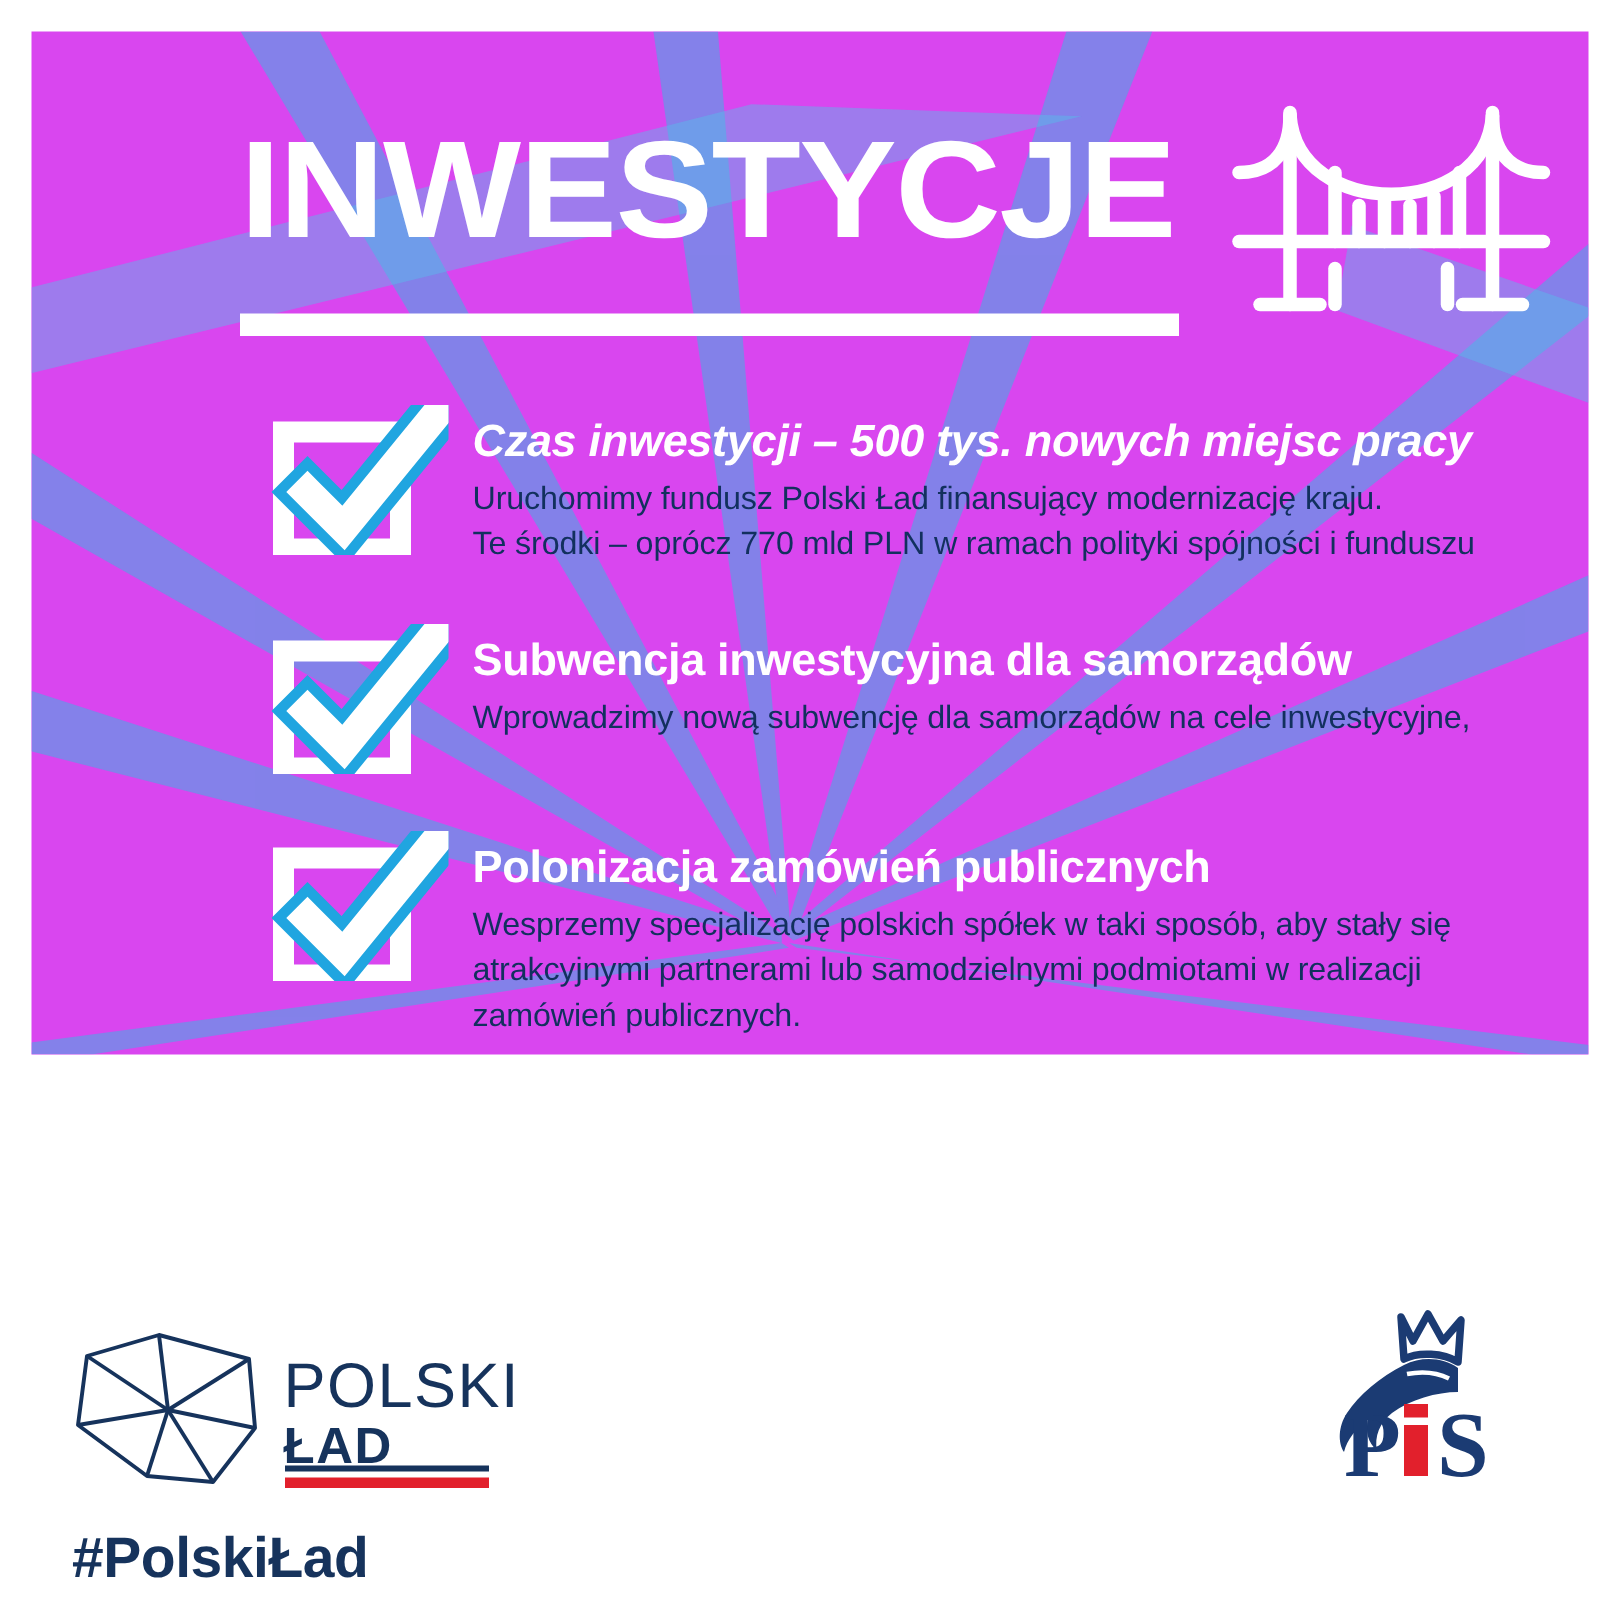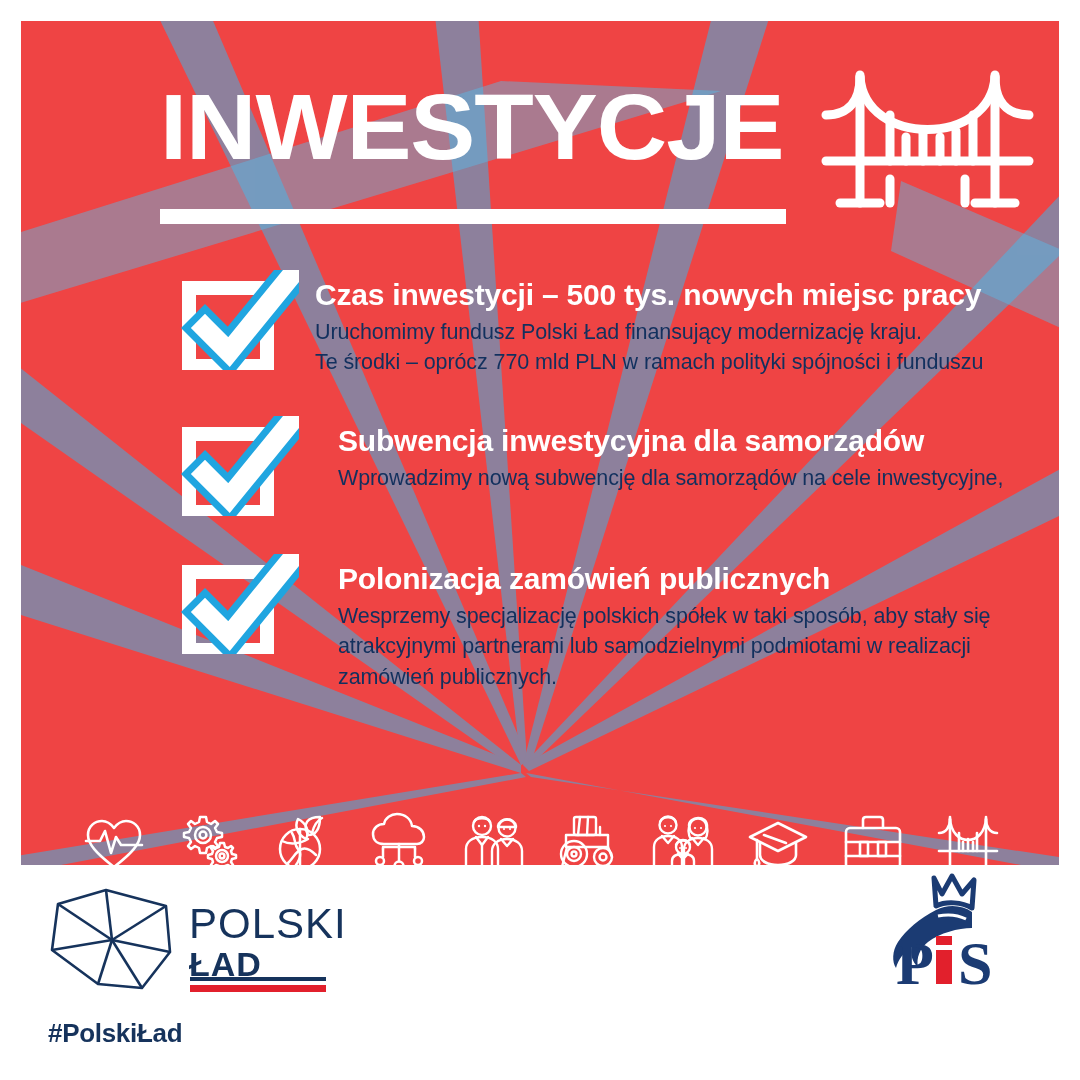--- a/index.html
+++ b/index.html
@@ -12,22 +12,22 @@
   #root {
     position: relative;
     width: 1080px; height: 1080px;
     background: #ffffff;
   }
 
   
   .panel {
     position: absolute;
     left: 21px; top: 21px;
-    width: 1038px; height: 844px;
-    background: #ef4444;
+    width: 1038px; height: 682px;
+    background: #d946ef;
     overflow: hidden;
   }
   .rays { position: absolute; left: 0; top: 0; width: 100%; height: 100%; }
 
   
   .header {
     position: absolute;
     left: 139px; top: 48px;
     width: 860px; height: 150px;
   }
@@ -56,21 +56,21 @@
     width: 215px; height: 140px;
   }
 
   
   .items {
     position: absolute;
     left: 160px; top: 249px;
     width: 880px;
   }
   .item { position: relative; display: flex; align-items: flex-start; }
-  .item + .item { margin-top: 38px; gap: 23px; }
+  .item + .item { margin-top: 38px; }
   .checkbox {
     flex: 0 0 auto;
     width: 118px; height: 100px;
     position: relative;
     margin-right: 16px;
   }
   .item-body { flex: 1 1 auto; padding-top: 5px; }
   .item-head {
     color: #ffffff;
     font-size: 30px;
@@ -83,21 +83,21 @@
     color: #12305e;
     font-size: 21.5px;
     font-weight: 400;
     line-height: 1.42;
     margin: 0;
     letter-spacing: -0.1px;
   }
   .item-desc div { white-space: nowrap; }
 
   
-  .item-1 .item-head { max-width: 700px; }
+  .item-1 .item-head { max-width: 700px; font-style: italic; }
 
   
   .icon-strip {
     position: absolute;
     left: 60px; top: 788px;
     width: 920px; height: 68px;
     display: flex;
     align-items: center;
     justify-content: space-between;
   }
@@ -129,21 +129,21 @@
     width: 136px; height: 4px; background: #16335c;
   }
   .pl-bar-red {
     position: absolute; left: 144px; top: 103px;
     width: 136px; height: 7px; background: #e2202c;
   }
   .hashtag {
     position: absolute;
     left: 48px; top: 152px;
     color: #16335c;
-    font-size: 26px;
+    font-size: 38px;
     font-weight: 700;
     letter-spacing: -0.3px;
     margin: 0;
   }
   .pis-logo {
     position: absolute;
     right: 58px; top: 6px;
     width: 160px; height: 128px;
   }
 </style>

